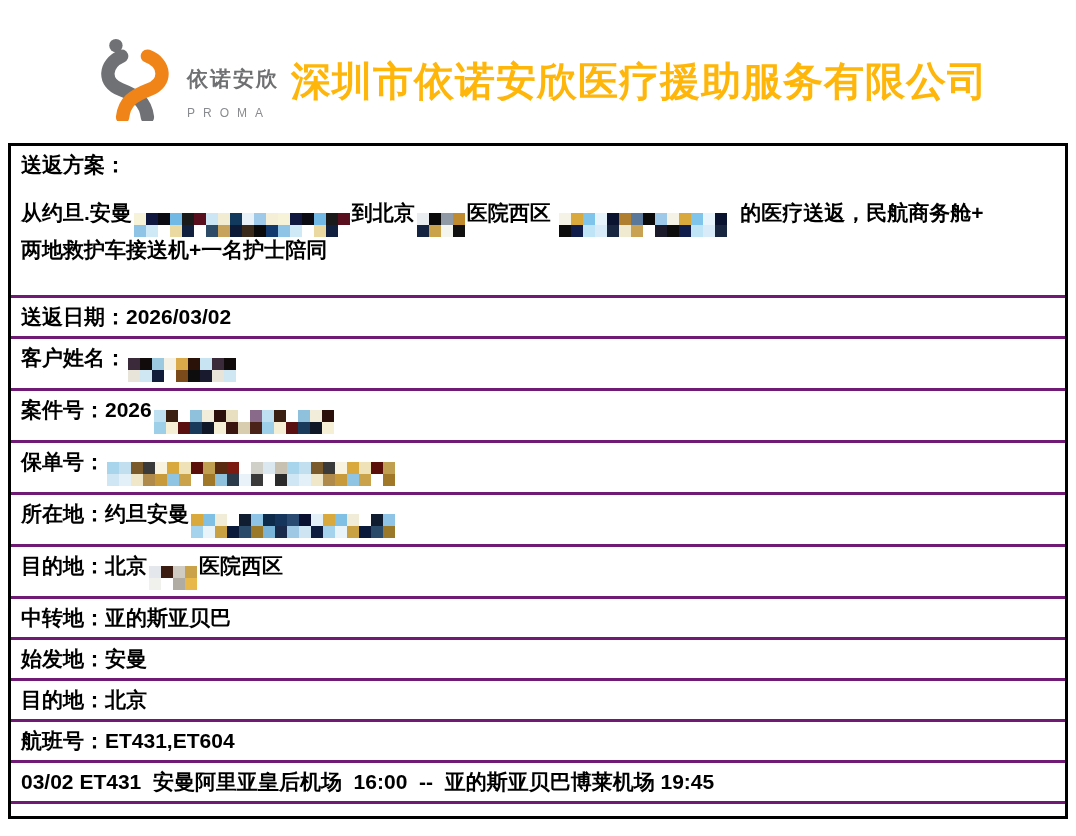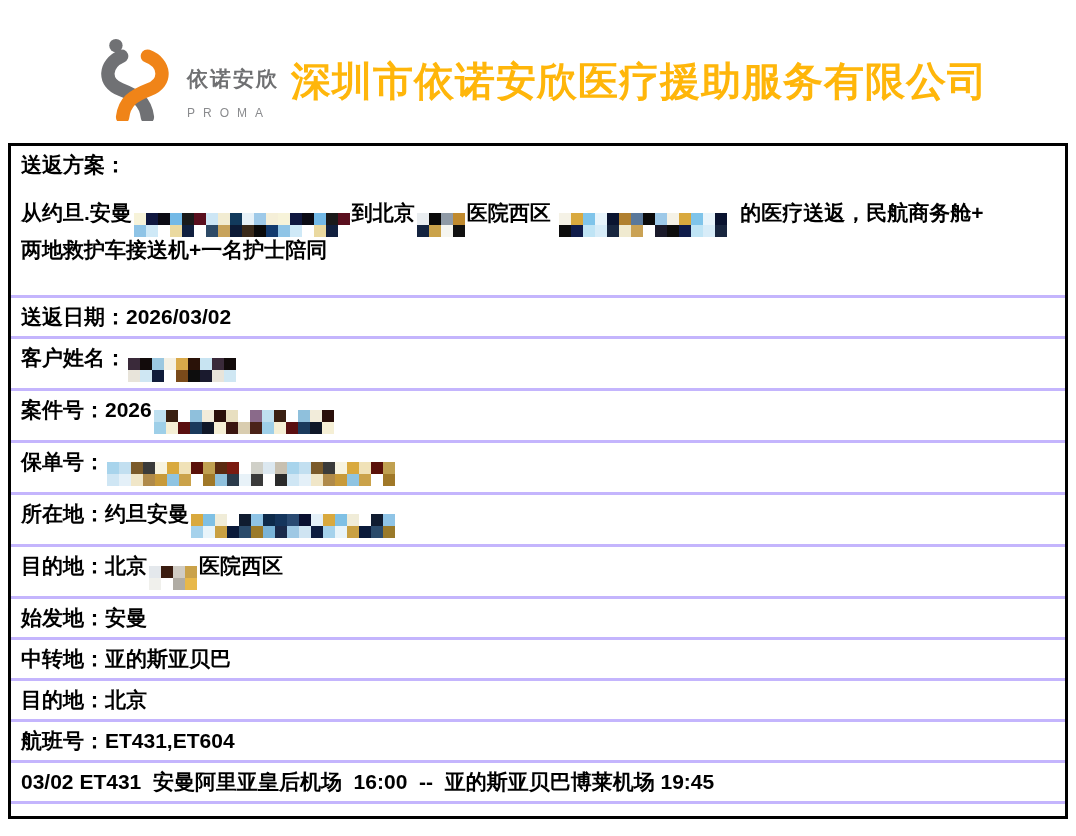--- a/index.html
+++ b/index.html
@@ -18,21 +18,21 @@
   .company-title{
     position:absolute;left:291px;top:46px;
     font-size:40px;line-height:40px;letter-spacing:1px;color:#FFB60A;white-space:nowrap;
   }
   
   .doc-table{
     position:absolute;left:8px;top:143px;width:1060px;box-sizing:border-box;
     border:3px solid #000;background:#fff;
   }
   .t-row{
-    border-top:3px solid #c4b5fd;box-sizing:border-box;
+    border-top:3px solid #701a75;box-sizing:border-box;
     padding:6px 8px 6px 10px;font-size:21px;line-height:26px;
     white-space:pre-wrap;
   }
   .t-row:first-child{border-top:none;}
   .t-row .line{white-space:pre-wrap;}
   .t-row.tall{padding-bottom:32px;}
   .t-row.tall .line-label{margin-bottom:22px;}
   
   .mosaic{display:inline-flex;height:24px;vertical-align:-5px;margin:0 2px;}
   .m-col{width:12px;display:flex;flex-direction:column;flex:0 0 auto;}
@@ -58,19 +58,19 @@
 
 <div class="doc-table" id="doc-table">
     <div class="t-row tall"><div class="line line-label"><span>送返方案：</span></div><div class="line"><span>从约旦.安曼</span><span class="mosaic"><span class="m-col"><span class="m-cell" style="background: rgb(247, 243, 217);"></span><span class="m-cell" style="background: rgb(143, 196, 230);"></span></span><span class="m-col"><span class="m-cell" style="background: rgb(16, 24, 64);"></span><span class="m-cell" style="background: rgb(207, 233, 247);"></span></span><span class="m-col"><span class="m-cell" style="background: rgb(11, 11, 20);"></span><span class="m-cell" style="background: rgb(255, 255, 255);"></span></span><span class="m-col"><span class="m-cell" style="background: rgb(115, 185, 230);"></span><span class="m-cell" style="background: rgb(234, 217, 160);"></span></span><span class="m-col"><span class="m-cell" style="background: rgb(26, 26, 26);"></span><span class="m-cell" style="background: rgb(17, 32, 63);"></span></span><span class="m-col"><span class="m-cell" style="background: rgb(90, 15, 30);"></span><span class="m-cell" style="background: rgb(255, 255, 255);"></span></span><span class="m-col"><span class="m-cell" style="background: rgb(205, 230, 245);"></span><span class="m-cell" style="background: rgb(45, 74, 102);"></span></span><span class="m-col"><span class="m-cell" style="background: rgb(242, 236, 210);"></span><span class="m-cell" style="background: rgb(199, 162, 90);"></span></span><span class="m-col"><span class="m-cell" style="background: rgb(18, 58, 92);"></span><span class="m-cell" style="background: rgb(13, 27, 54);"></span></span><span class="m-col"><span class="m-cell" style="background: rgb(232, 242, 248);"></span><span class="m-cell" style="background: rgb(58, 42, 26);"></span></span><span class="m-col"><span class="m-cell" style="background: rgb(158, 201, 232);"></span><span class="m-cell" style="background: rgb(10, 10, 10);"></span></span><span class="m-col"><span class="m-cell" style="background: rgb(245, 239, 216);"></span><span class="m-cell" style="background: rgb(18, 58, 110);"></span></span><span class="m-col"><span class="m-cell" style="background: rgb(247, 243, 217);"></span><span class="m-cell" style="background: rgb(143, 196, 230);"></span></span><span class="m-col"><span class="m-cell" style="background: rgb(16, 24, 64);"></span><span class="m-cell" style="background: rgb(207, 233, 247);"></span></span><span class="m-col"><span class="m-cell" style="background: rgb(11, 11, 20);"></span><span class="m-cell" style="background: rgb(255, 255, 255);"></span></span><span class="m-col"><span class="m-cell" style="background: rgb(115, 185, 230);"></span><span class="m-cell" style="background: rgb(234, 217, 160);"></span></span><span class="m-col"><span class="m-cell" style="background: rgb(26, 26, 26);"></span><span class="m-cell" style="background: rgb(17, 32, 63);"></span></span><span class="m-col"><span class="m-cell" style="background: rgb(90, 15, 30);"></span><span class="m-cell" style="background: rgb(255, 255, 255);"></span></span></span><span>到北京</span><span class="mosaic"><span class="m-col"><span class="m-cell" style="background: rgb(233, 237, 240);"></span><span class="m-cell" style="background: rgb(20, 35, 63);"></span></span><span class="m-col"><span class="m-cell" style="background: rgb(10, 10, 10);"></span><span class="m-cell" style="background: rgb(202, 162, 74);"></span></span><span class="m-col"><span class="m-cell" style="background: rgb(143, 154, 166);"></span><span class="m-cell" style="background: rgb(245, 245, 240);"></span></span><span class="m-col"><span class="m-cell" style="background: rgb(192, 138, 46);"></span><span class="m-cell" style="background: rgb(16, 16, 16);"></span></span></span><span>医院西区 </span><span class="mosaic"><span class="m-col"><span class="m-cell" style="background: rgb(245, 242, 230);"></span><span class="m-cell" style="background: rgb(13, 13, 13);"></span></span><span class="m-col"><span class="m-cell" style="background: rgb(217, 169, 62);"></span><span class="m-cell" style="background: rgb(16, 28, 74);"></span></span><span class="m-col"><span class="m-cell" style="background: rgb(127, 196, 234);"></span><span class="m-cell" style="background: rgb(191, 228, 245);"></span></span><span class="m-col"><span class="m-cell" style="background: rgb(232, 244, 251);"></span><span class="m-cell" style="background: rgb(215, 236, 248);"></span></span><span class="m-col"><span class="m-cell" style="background: rgb(10, 20, 48);"></span><span class="m-cell" style="background: rgb(24, 38, 63);"></span></span><span class="m-col"><span class="m-cell" style="background: rgb(176, 128, 48);"></span><span class="m-cell" style="background: rgb(240, 234, 208);"></span></span><span class="m-col"><span class="m-cell" style="background: rgb(90, 120, 154);"></span><span class="m-cell" style="background: rgb(202, 162, 84);"></span></span><span class="m-col"><span class="m-cell" style="background: rgb(11, 11, 11);"></span><span class="m-cell" style="background: rgb(255, 255, 255);"></span></span><span class="m-col"><span class="m-cell" style="background: rgb(158, 201, 232);"></span><span class="m-cell" style="background: rgb(26, 26, 42);"></span></span><span class="m-col"><span class="m-cell" style="background: rgb(245, 242, 230);"></span><span class="m-cell" style="background: rgb(13, 13, 13);"></span></span><span class="m-col"><span class="m-cell" style="background: rgb(217, 169, 62);"></span><span class="m-cell" style="background: rgb(16, 28, 74);"></span></span><span class="m-col"><span class="m-cell" style="background: rgb(127, 196, 234);"></span><span class="m-cell" style="background: rgb(191, 228, 245);"></span></span><span class="m-col"><span class="m-cell" style="background: rgb(232, 244, 251);"></span><span class="m-cell" style="background: rgb(215, 236, 248);"></span></span><span class="m-col"><span class="m-cell" style="background: rgb(10, 20, 48);"></span><span class="m-cell" style="background: rgb(24, 38, 63);"></span></span></span><span>  的医疗送返，民航商务舱+
 两地救护车接送机+一名护士陪同</span></div></div>
     <div class="t-row"><div class="line"><span>送返日期：2026/03/02</span></div></div>
     <div class="t-row"><div class="line"><span>客户姓名：</span><span class="mosaic"><span class="m-col"><span class="m-cell" style="background: rgb(58, 42, 58);"></span><span class="m-cell" style="background: rgb(232, 228, 218);"></span></span><span class="m-col"><span class="m-cell" style="background: rgb(18, 11, 11);"></span><span class="m-cell" style="background: rgb(207, 231, 243);"></span></span><span class="m-col"><span class="m-cell" style="background: rgb(156, 200, 224);"></span><span class="m-cell" style="background: rgb(16, 28, 58);"></span></span><span class="m-col"><span class="m-cell" style="background: rgb(245, 241, 228);"></span><span class="m-cell" style="background: rgb(255, 255, 255);"></span></span><span class="m-col"><span class="m-cell" style="background: rgb(217, 169, 74);"></span><span class="m-cell" style="background: rgb(122, 74, 26);"></span></span><span class="m-col"><span class="m-cell" style="background: rgb(42, 18, 8);"></span><span class="m-cell" style="background: rgb(13, 13, 13);"></span></span><span class="m-col"><span class="m-cell" style="background: rgb(200, 228, 242);"></span><span class="m-cell" style="background: rgb(26, 26, 46);"></span></span><span class="m-col"><span class="m-cell" style="background: rgb(58, 42, 58);"></span><span class="m-cell" style="background: rgb(232, 228, 218);"></span></span><span class="m-col"><span class="m-cell" style="background: rgb(18, 11, 11);"></span><span class="m-cell" style="background: rgb(207, 231, 243);"></span></span></span></div></div>
     <div class="t-row"><div class="line"><span>案件号：2026</span><span class="mosaic"><span class="m-col"><span class="m-cell" style="background: rgb(191, 224, 240);"></span><span class="m-cell" style="background: rgb(158, 207, 232);"></span></span><span class="m-col"><span class="m-cell" style="background: rgb(58, 32, 18);"></span><span class="m-cell" style="background: rgb(245, 239, 213);"></span></span><span class="m-col"><span class="m-cell" style="background: rgb(255, 255, 255);"></span><span class="m-cell" style="background: rgb(90, 15, 16);"></span></span><span class="m-col"><span class="m-cell" style="background: rgb(143, 192, 220);"></span><span class="m-cell" style="background: rgb(26, 58, 92);"></span></span><span class="m-col"><span class="m-cell" style="background: rgb(242, 236, 218);"></span><span class="m-cell" style="background: rgb(16, 24, 40);"></span></span><span class="m-col"><span class="m-cell" style="background: rgb(42, 15, 10);"></span><span class="m-cell" style="background: rgb(245, 239, 213);"></span></span><span class="m-col"><span class="m-cell" style="background: rgb(232, 223, 192);"></span><span class="m-cell" style="background: rgb(58, 21, 16);"></span></span><span class="m-col"><span class="m-cell" style="background: rgb(255, 255, 255);"></span><span class="m-cell" style="background: rgb(217, 205, 176);"></span></span><span class="m-col"><span class="m-cell" style="background: rgb(138, 106, 138);"></span><span class="m-cell" style="background: rgb(74, 34, 24);"></span></span><span class="m-col"><span class="m-cell" style="background: rgb(191, 224, 240);"></span><span class="m-cell" style="background: rgb(158, 207, 232);"></span></span><span class="m-col"><span class="m-cell" style="background: rgb(58, 32, 18);"></span><span class="m-cell" style="background: rgb(245, 239, 213);"></span></span><span class="m-col"><span class="m-cell" style="background: rgb(255, 255, 255);"></span><span class="m-cell" style="background: rgb(90, 15, 16);"></span></span><span class="m-col"><span class="m-cell" style="background: rgb(143, 192, 220);"></span><span class="m-cell" style="background: rgb(26, 58, 92);"></span></span><span class="m-col"><span class="m-cell" style="background: rgb(242, 236, 218);"></span><span class="m-cell" style="background: rgb(16, 24, 40);"></span></span><span class="m-col"><span class="m-cell" style="background: rgb(42, 15, 10);"></span><span class="m-cell" style="background: rgb(245, 239, 213);"></span></span></span></div></div>
     <div class="t-row"><div class="line"><span>保单号：</span><span class="mosaic"><span class="m-col"><span class="m-cell" style="background: rgb(168, 212, 236);"></span><span class="m-cell" style="background: rgb(207, 230, 244);"></span></span><span class="m-col"><span class="m-cell" style="background: rgb(194, 223, 240);"></span><span class="m-cell" style="background: rgb(228, 240, 248);"></span></span><span class="m-col"><span class="m-cell" style="background: rgb(122, 90, 42);"></span><span class="m-cell" style="background: rgb(240, 230, 200);"></span></span><span class="m-col"><span class="m-cell" style="background: rgb(58, 58, 58);"></span><span class="m-cell" style="background: rgb(176, 138, 74);"></span></span><span class="m-col"><span class="m-cell" style="background: rgb(247, 243, 224);"></span><span class="m-cell" style="background: rgb(200, 154, 58);"></span></span><span class="m-col"><span class="m-cell" style="background: rgb(217, 169, 62);"></span><span class="m-cell" style="background: rgb(143, 196, 226);"></span></span><span class="m-col"><span class="m-cell" style="background: rgb(240, 226, 184);"></span><span class="m-cell" style="background: rgb(202, 162, 74);"></span></span><span class="m-col"><span class="m-cell" style="background: rgb(90, 16, 8);"></span><span class="m-cell" style="background: rgb(255, 255, 255);"></span></span><span class="m-col"><span class="m-cell" style="background: rgb(192, 160, 80);"></span><span class="m-cell" style="background: rgb(160, 120, 40);"></span></span><span class="m-col"><span class="m-cell" style="background: rgb(90, 42, 16);"></span><span class="m-cell" style="background: rgb(143, 192, 220);"></span></span><span class="m-col"><span class="m-cell" style="background: rgb(122, 26, 16);"></span><span class="m-cell" style="background: rgb(42, 58, 74);"></span></span><span class="m-col"><span class="m-cell" style="background: rgb(255, 255, 255);"></span><span class="m-cell" style="background: rgb(232, 242, 248);"></span></span><span class="m-col"><span class="m-cell" style="background: rgb(208, 208, 200);"></span><span class="m-cell" style="background: rgb(58, 58, 58);"></span></span><span class="m-col"><span class="m-cell" style="background: rgb(220, 232, 240);"></span><span class="m-cell" style="background: rgb(255, 255, 255);"></span></span><span class="m-col"><span class="m-cell" style="background: rgb(200, 192, 176);"></span><span class="m-cell" style="background: rgb(42, 42, 42);"></span></span><span class="m-col"><span class="m-cell" style="background: rgb(168, 212, 236);"></span><span class="m-cell" style="background: rgb(207, 230, 244);"></span></span><span class="m-col"><span class="m-cell" style="background: rgb(194, 223, 240);"></span><span class="m-cell" style="background: rgb(228, 240, 248);"></span></span><span class="m-col"><span class="m-cell" style="background: rgb(122, 90, 42);"></span><span class="m-cell" style="background: rgb(240, 230, 200);"></span></span><span class="m-col"><span class="m-cell" style="background: rgb(58, 58, 58);"></span><span class="m-cell" style="background: rgb(176, 138, 74);"></span></span><span class="m-col"><span class="m-cell" style="background: rgb(247, 243, 224);"></span><span class="m-cell" style="background: rgb(200, 154, 58);"></span></span><span class="m-col"><span class="m-cell" style="background: rgb(217, 169, 62);"></span><span class="m-cell" style="background: rgb(143, 196, 226);"></span></span><span class="m-col"><span class="m-cell" style="background: rgb(240, 226, 184);"></span><span class="m-cell" style="background: rgb(202, 162, 74);"></span></span><span class="m-col"><span class="m-cell" style="background: rgb(90, 16, 8);"></span><span class="m-cell" style="background: rgb(255, 255, 255);"></span></span><span class="m-col"><span class="m-cell" style="background: rgb(192, 160, 80);"></span><span class="m-cell" style="background: rgb(160, 120, 40);"></span></span></span></div></div>
     <div class="t-row"><div class="line"><span>所在地：约旦安曼</span><span class="mosaic"><span class="m-col"><span class="m-cell" style="background: rgb(217, 169, 62);"></span><span class="m-cell" style="background: rgb(165, 210, 236);"></span></span><span class="m-col"><span class="m-cell" style="background: rgb(127, 192, 228);"></span><span class="m-cell" style="background: rgb(232, 244, 250);"></span></span><span class="m-col"><span class="m-cell" style="background: rgb(240, 236, 216);"></span><span class="m-cell" style="background: rgb(201, 160, 66);"></span></span><span class="m-col"><span class="m-cell" style="background: rgb(255, 255, 255);"></span><span class="m-cell" style="background: rgb(10, 26, 58);"></span></span><span class="m-col"><span class="m-cell" style="background: rgb(16, 28, 48);"></span><span class="m-cell" style="background: rgb(42, 74, 106);"></span></span><span class="m-col"><span class="m-cell" style="background: rgb(143, 196, 230);"></span><span class="m-cell" style="background: rgb(154, 122, 42);"></span></span><span class="m-col"><span class="m-cell" style="background: rgb(13, 42, 74);"></span><span class="m-cell" style="background: rgb(122, 180, 216);"></span></span><span class="m-col"><span class="m-cell" style="background: rgb(21, 53, 92);"></span><span class="m-cell" style="background: rgb(26, 42, 74);"></span></span><span class="m-col"><span class="m-cell" style="background: rgb(42, 74, 114);"></span><span class="m-cell" style="background: rgb(158, 200, 228);"></span></span><span class="m-col"><span class="m-cell" style="background: rgb(10, 16, 48);"></span><span class="m-cell" style="background: rgb(207, 228, 242);"></span></span><span class="m-col"><span class="m-cell" style="background: rgb(228, 240, 248);"></span><span class="m-cell" style="background: rgb(13, 29, 64);"></span></span><span class="m-col"><span class="m-cell" style="background: rgb(217, 169, 62);"></span><span class="m-cell" style="background: rgb(165, 210, 236);"></span></span><span class="m-col"><span class="m-cell" style="background: rgb(127, 192, 228);"></span><span class="m-cell" style="background: rgb(232, 244, 250);"></span></span><span class="m-col"><span class="m-cell" style="background: rgb(240, 236, 216);"></span><span class="m-cell" style="background: rgb(201, 160, 66);"></span></span><span class="m-col"><span class="m-cell" style="background: rgb(255, 255, 255);"></span><span class="m-cell" style="background: rgb(10, 26, 58);"></span></span><span class="m-col"><span class="m-cell" style="background: rgb(16, 28, 48);"></span><span class="m-cell" style="background: rgb(42, 74, 106);"></span></span><span class="m-col"><span class="m-cell" style="background: rgb(143, 196, 230);"></span><span class="m-cell" style="background: rgb(154, 122, 42);"></span></span></span></div></div>
     <div class="t-row"><div class="line"><span>目的地：北京</span><span class="mosaic"><span class="m-col"><span class="m-cell" style="background: rgb(228, 232, 236);"></span><span class="m-cell" style="background: rgb(240, 240, 236);"></span></span><span class="m-col"><span class="m-cell" style="background: rgb(58, 28, 16);"></span><span class="m-cell" style="background: rgb(255, 255, 255);"></span></span><span class="m-col"><span class="m-cell" style="background: rgb(208, 204, 196);"></span><span class="m-cell" style="background: rgb(176, 172, 164);"></span></span><span class="m-col"><span class="m-cell" style="background: rgb(202, 162, 74);"></span><span class="m-cell" style="background: rgb(232, 184, 74);"></span></span></span><span>医院西区</span></div></div>
+    <div class="t-row"><div class="line"><span>中转地：亚的斯亚贝巴</span></div></div>
     <div class="t-row"><div class="line"><span>始发地：安曼</span></div></div>
-    <div class="t-row"><div class="line"><span>中转地：亚的斯亚贝巴</span></div></div>
     <div class="t-row"><div class="line"><span>目的地：北京</span></div></div>
     <div class="t-row"><div class="line"><span>航班号：ET431,ET604</span></div></div>
     <div class="t-row"><div class="line"><span>03/02 ET431  安曼阿里亚皇后机场  16:00  --  亚的斯亚贝巴博莱机场 19:45</span></div></div>
     <div class="t-row"><div class="line"></div></div>
   </div>
 
 </body></html>

